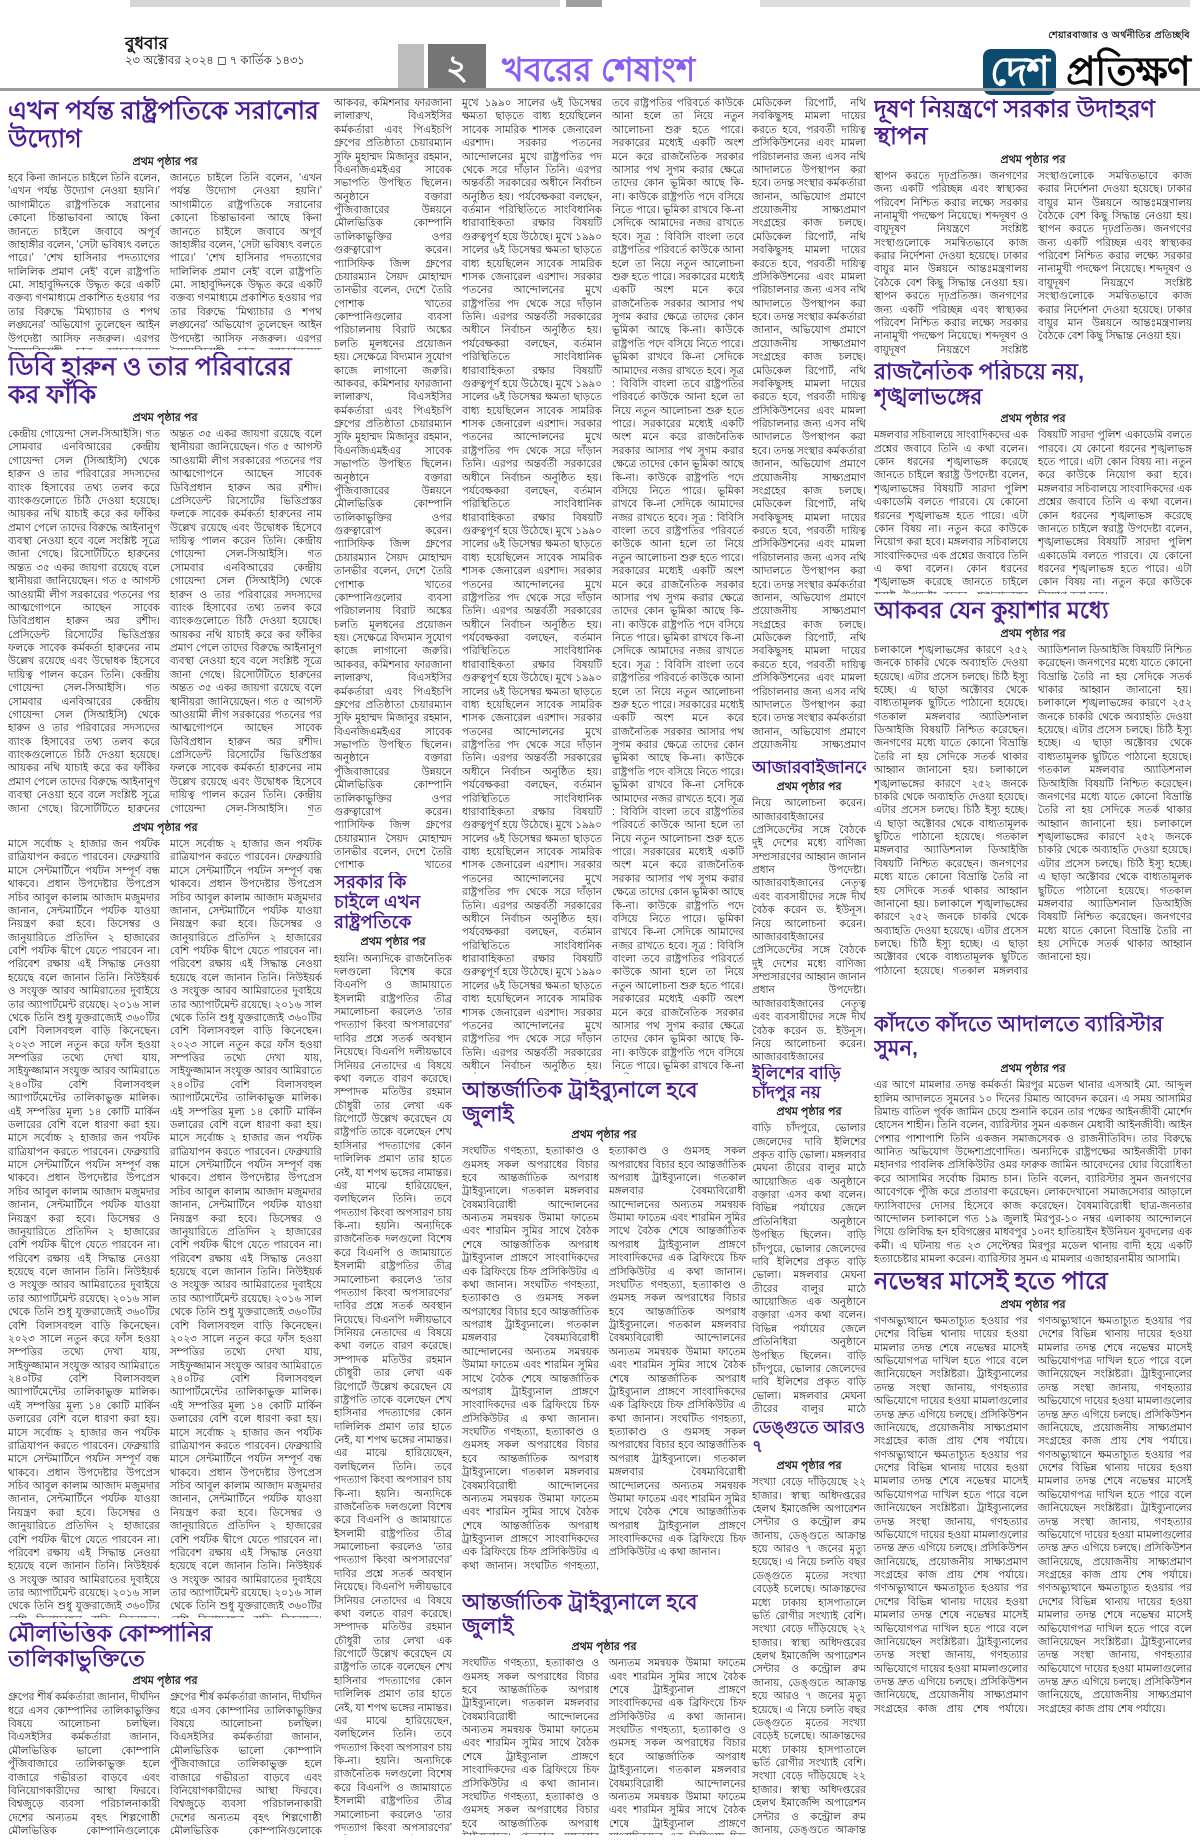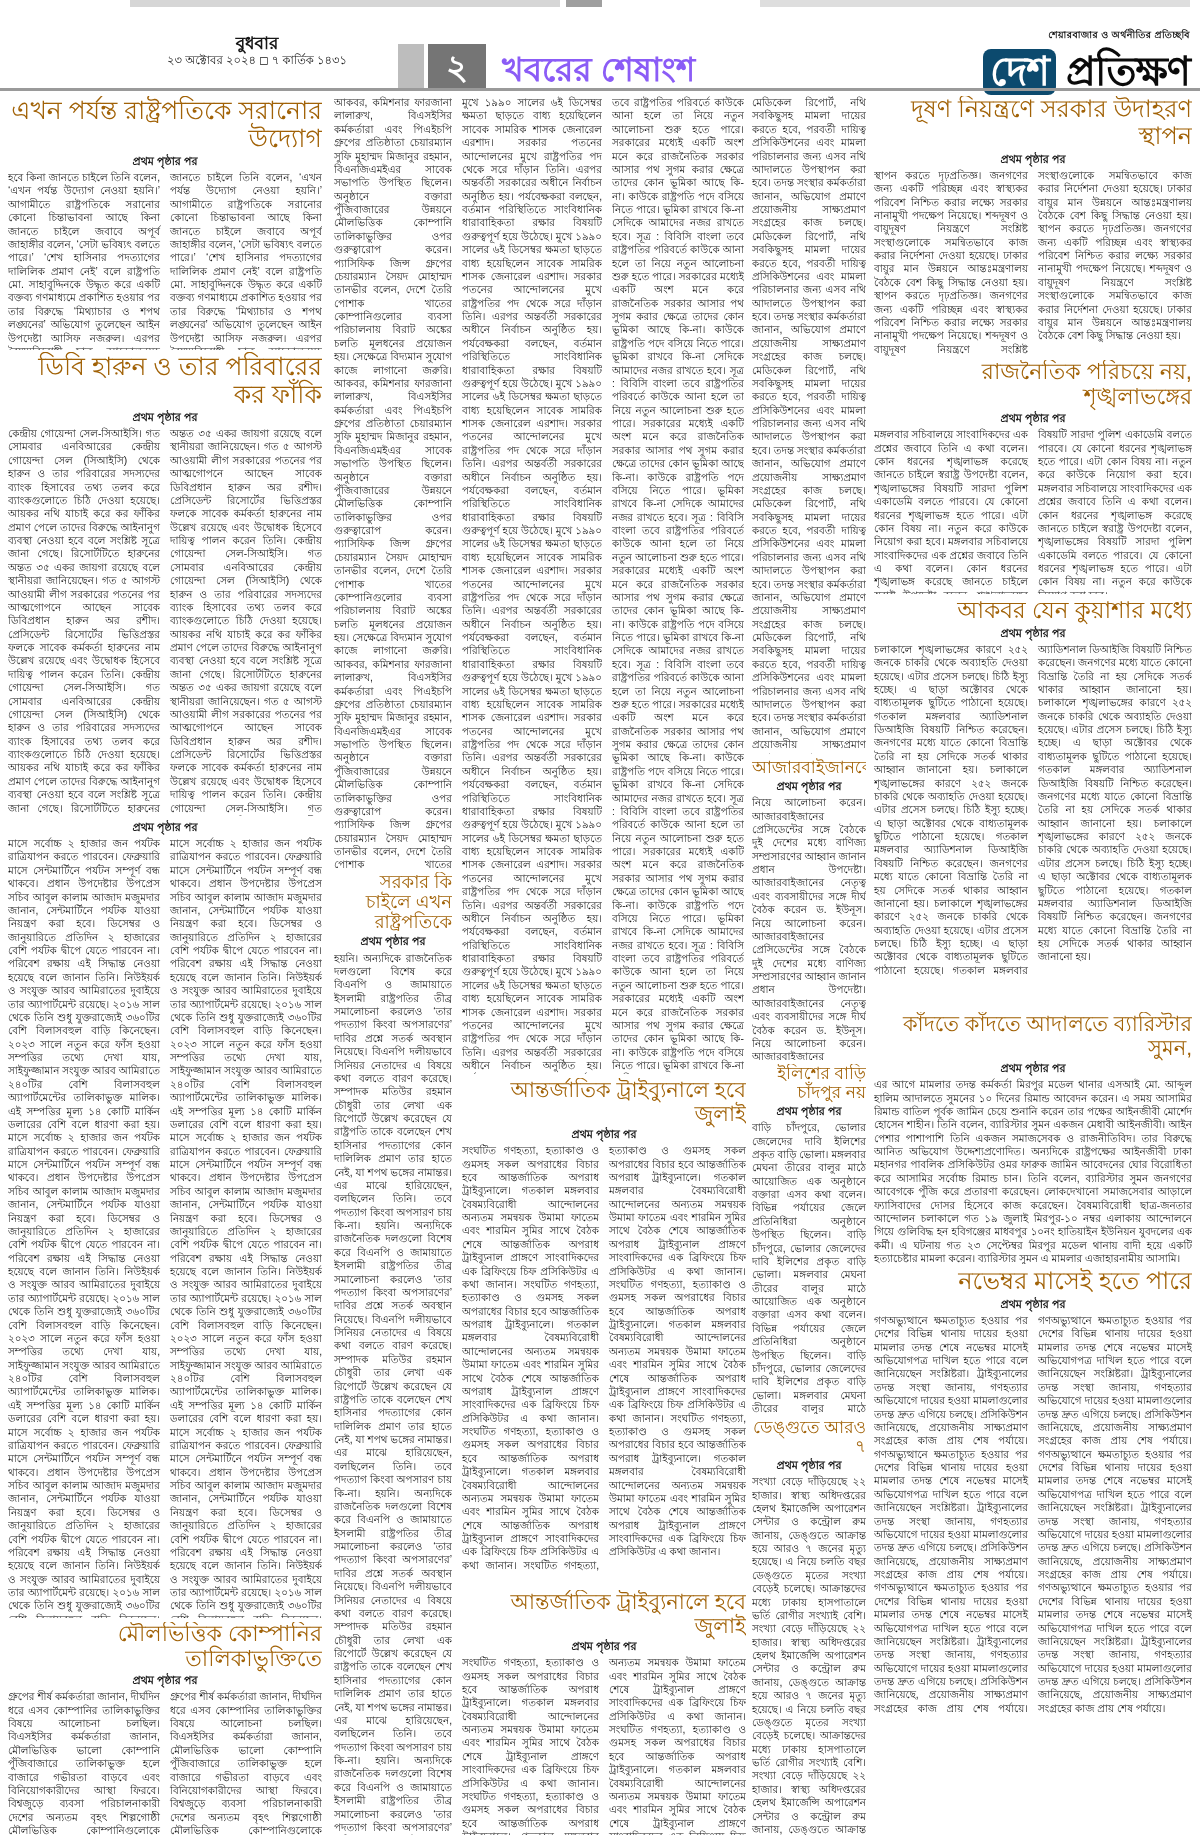--- a/index.html
+++ b/index.html
@@ -3,35 +3,35 @@
 <meta charset="utf-8">
 <style>
   html,body{margin:0;padding:0}
   body{
     width:1200px;height:1843px;position:relative;background:#ffffff;
     font-family:"Liberation Sans","DejaVu Sans",sans-serif;color:#161616;
     overflow:hidden;
   }
   .artifact{position:absolute;background:#c9c9c9;height:7px;top:0}
   
-  .date-block{position:absolute;left:116px;top:34px;width:282px;text-align:center;line-height:1.15}
+  .date-block{position:absolute;left:125px;top:34px;width:282px;line-height:1.15}
   .date-day{font-size:17px;font-weight:bold}
   .date-line{font-size:11.5px;font-weight:normal}
   .mark-box{position:absolute;left:398px;top:44px;width:26px;height:44px;background:#bdbdbd}
   .page-box{position:absolute;left:428px;top:44px;width:58px;height:44px;background:#757575;
     color:#fff;font-size:34px;font-weight:bold;text-align:center;line-height:46px}
   .section-title{position:absolute;left:502px;top:44px;font-size:33px;font-weight:bold;color:#8b5cf6}
   .logo-block{position:absolute;right:10px;top:28px;width:380px;text-align:right}
   .logo-tagline{font-size:9.5px;font-weight:bold;letter-spacing:.4px;margin-bottom:7px}
   .logo-title{font-size:40px;font-weight:900;letter-spacing:-1px;color:#0a0a0a;line-height:1.05}
   .logo-mark{background:#0c4a6e;color:#fff;padding:0 7px 2px 7px;border-radius:8px}
   .header-rule{position:absolute;left:0;top:88px;width:1200px;height:3px;background:#9a9a9a}
   
   .art{position:absolute;overflow:hidden}
-  .hl{font-weight:normal;text-align:right;line-height:1.12;color:#a16207}
+  .hl{font-weight:bold;text-align:left;line-height:1.12;color:#4c1d95}
   .sub{text-align:center;font-weight:bold;font-size:11px;line-height:1.1;margin:3px 0 4px}
   .bd{font-size:10.3px;line-height:1.3;text-align:justify;color:#1b1b1b}
   .c2{column-count:2;column-gap:10px}
 </style>
 </head>
 <body>
 
 <div class="artifact" style="left:130px;width:430px;background:#d6d6d6"></div>
 <div class="artifact" style="left:566px;width:36px;background:#9f9f9f"></div>
 <div class="artifact" style="left:760px;width:430px;background:#dedede"></div>

